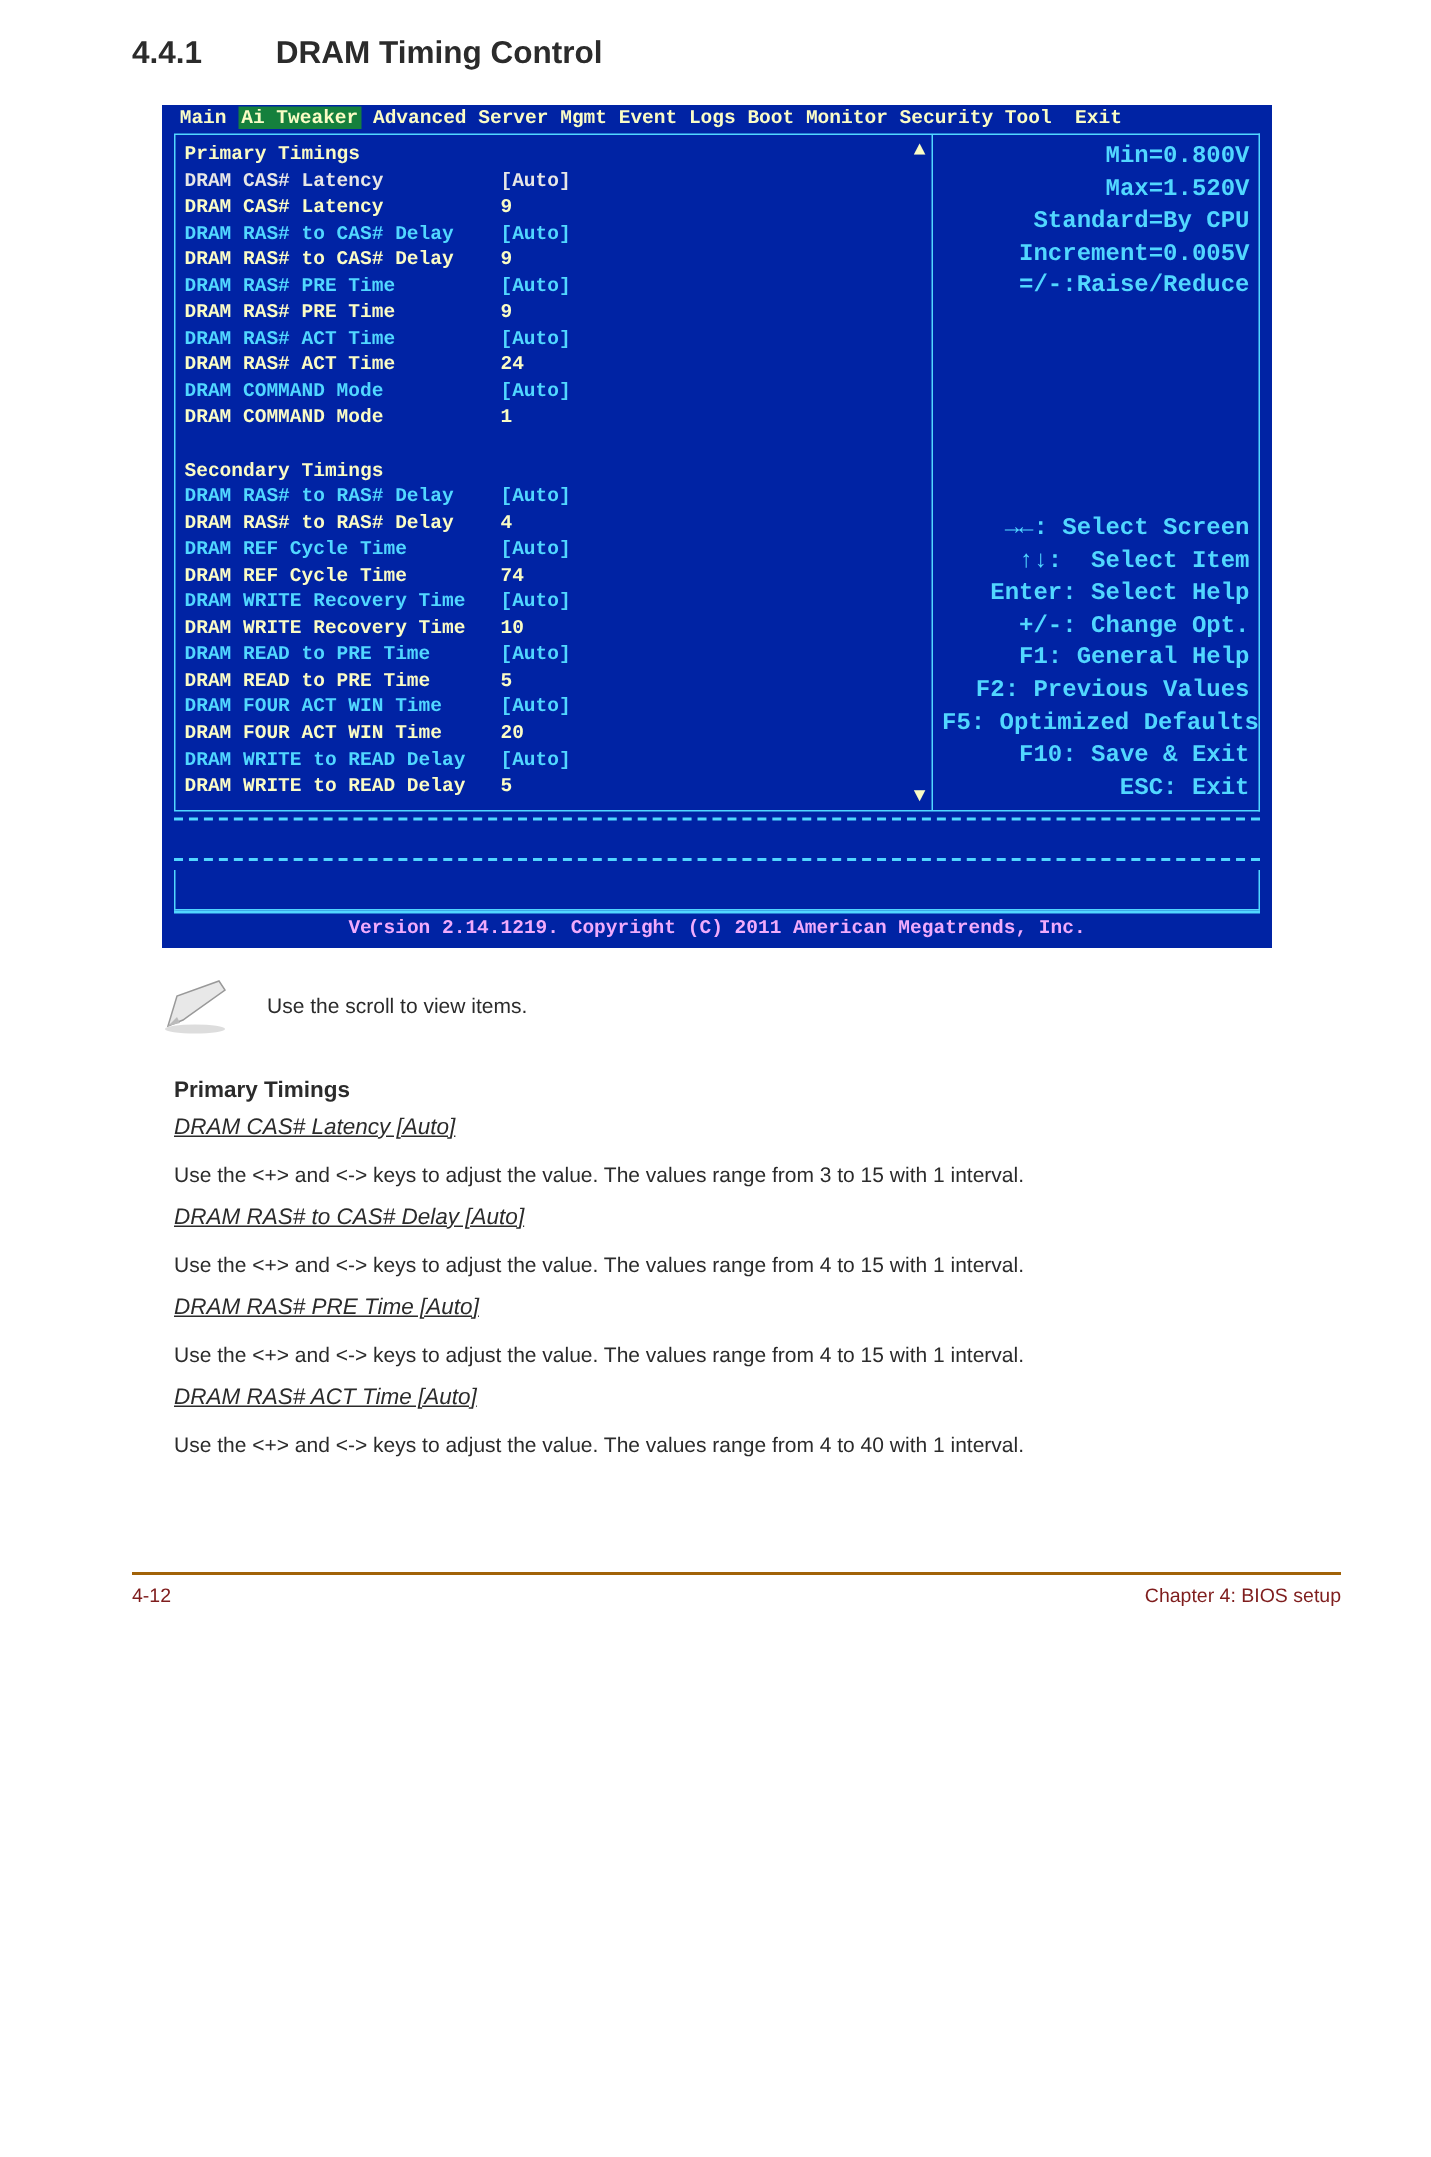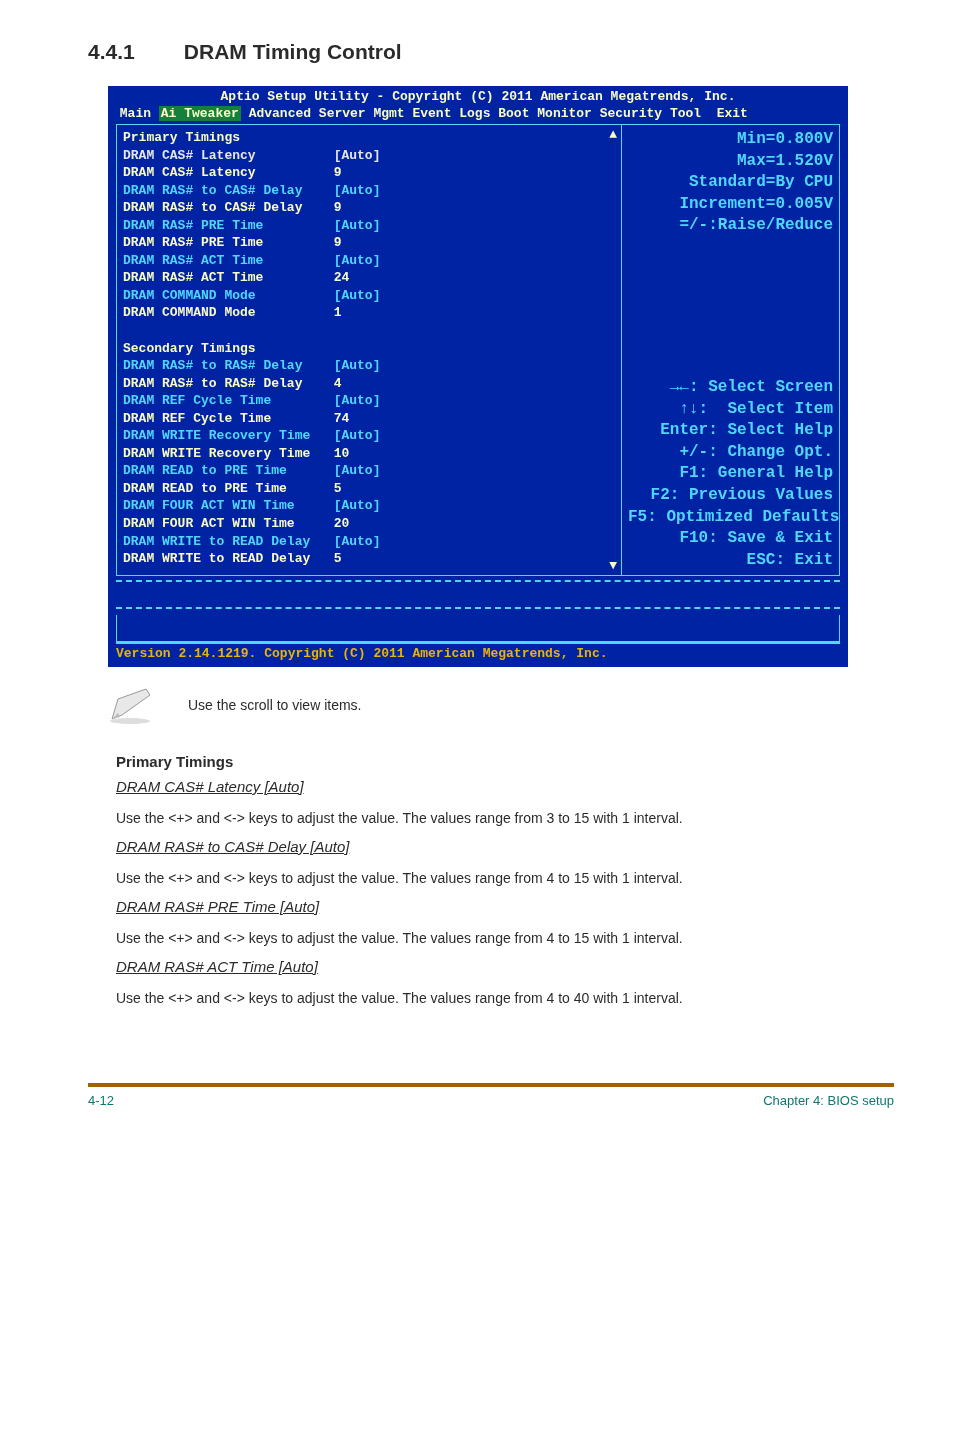--- a/index.html
+++ b/index.html
@@ -4,21 +4,21 @@
 <style>
   body {
     margin: 0;
     padding: 0;
     background: #fff;
     font-family: Arial, Helvetica, sans-serif;
     color: #2b2b2b;
     width: 954px;
   }
   .page {
-    padding: 40px 60px 30px 88px;
+    padding: 24px 60px 30px 88px;
   }
   h2.section-title {
     font-size: 21px;
     font-weight: bold;
     margin: 0 0 22px 0;
   }
   .section-num { display: inline-block; width: 90px; }
   .bios {
     margin-left: 20px;
     width: 740px;
@@ -71,70 +71,70 @@
   .dashes {
     height: 20px;
     position: relative;
   }
   .dashrow {
     position: absolute;
     left: 8px; right: 8px;
     border-top: 2px dashed #51d7ff;
   }
   .bios-footer {
-    color: #eab308;
+    text-align: center;
+    color: #f0abfc;
     padding: 2px 0 0 0;
     white-space: pre;
     border-top: 2px solid #51d7ff;
     margin: 0 8px;
   }
   .bios2 {
     margin-top: -1px;
   }
   .bios2 .bios-left-single {
     border: 1px solid #51d7ff;
     border-top: none;
     padding: 4px 6px;
     flex:1;
   }
   .note-row {
     display: flex; align-items: flex-start; margin: 18px 0 28px 18px;
-    gap: 34px;
+    gap: 24px;
   }
   .note-icon {
     width: 48px; height: 40px; position: relative;
   }
   .note-icon svg { width: 100%; height: 100%; }
   .note-text { font-size: 14px; padding-top: 12px; }
   .body-text { margin-left: 28px; }
   .sub-head { font-size: 15px; font-weight: bold; margin: 6px 0; }
   .sub-link { font-size: 15px; text-decoration: underline; font-style: italic; font-weight: normal; margin: 8px 0 2px 0; }
   .para { font-size: 14px; margin: 14px 0 10px 0; line-height: 1.35; }
   .footer {
-    border-top: 4px solid #a16207;
+    border-top: 2px solid #a16207;
     margin: 36px 60px 0 88px;
     padding-top: 6px;
     display: flex;
     justify-content: space-between;
     font-size: 13px;
-    color: #0f766e;
+    color: #7f1d1d;
   }
 </style>
 </head>
 <body>
 
 <div class="page">
 
   <h2 class="section-title">
     <span class="section-num">4.4.1</span>
     <span>DRAM Timing Control</span>
   </h2>
 
   <div class="bios">
-    <div class="bios-titlebar">Aptio Setup Utility - Copyright (C) 2011 American Megatrends, Inc.</div>
     <div class="bios-tabs"><span> Main </span><span class="active">Ai Tweaker</span><span> Advanced Server Mgmt Event Logs Boot Monitor Security Tool  Exit</span></div>
 
     <div class="bios-body">
       <div class="bios-left">
         <span class="arrow-up">▲</span>
         <div class="row lbl">Primary Timings</div>
         <div id="primary-rows">
             <div class="row gray">DRAM CAS# Latency          [Auto]</div>
             <div class="row lbl">DRAM CAS# Latency          9</div>
             <div class="row dcyan">DRAM RAS# to CAS# Delay    [Auto]</div>

